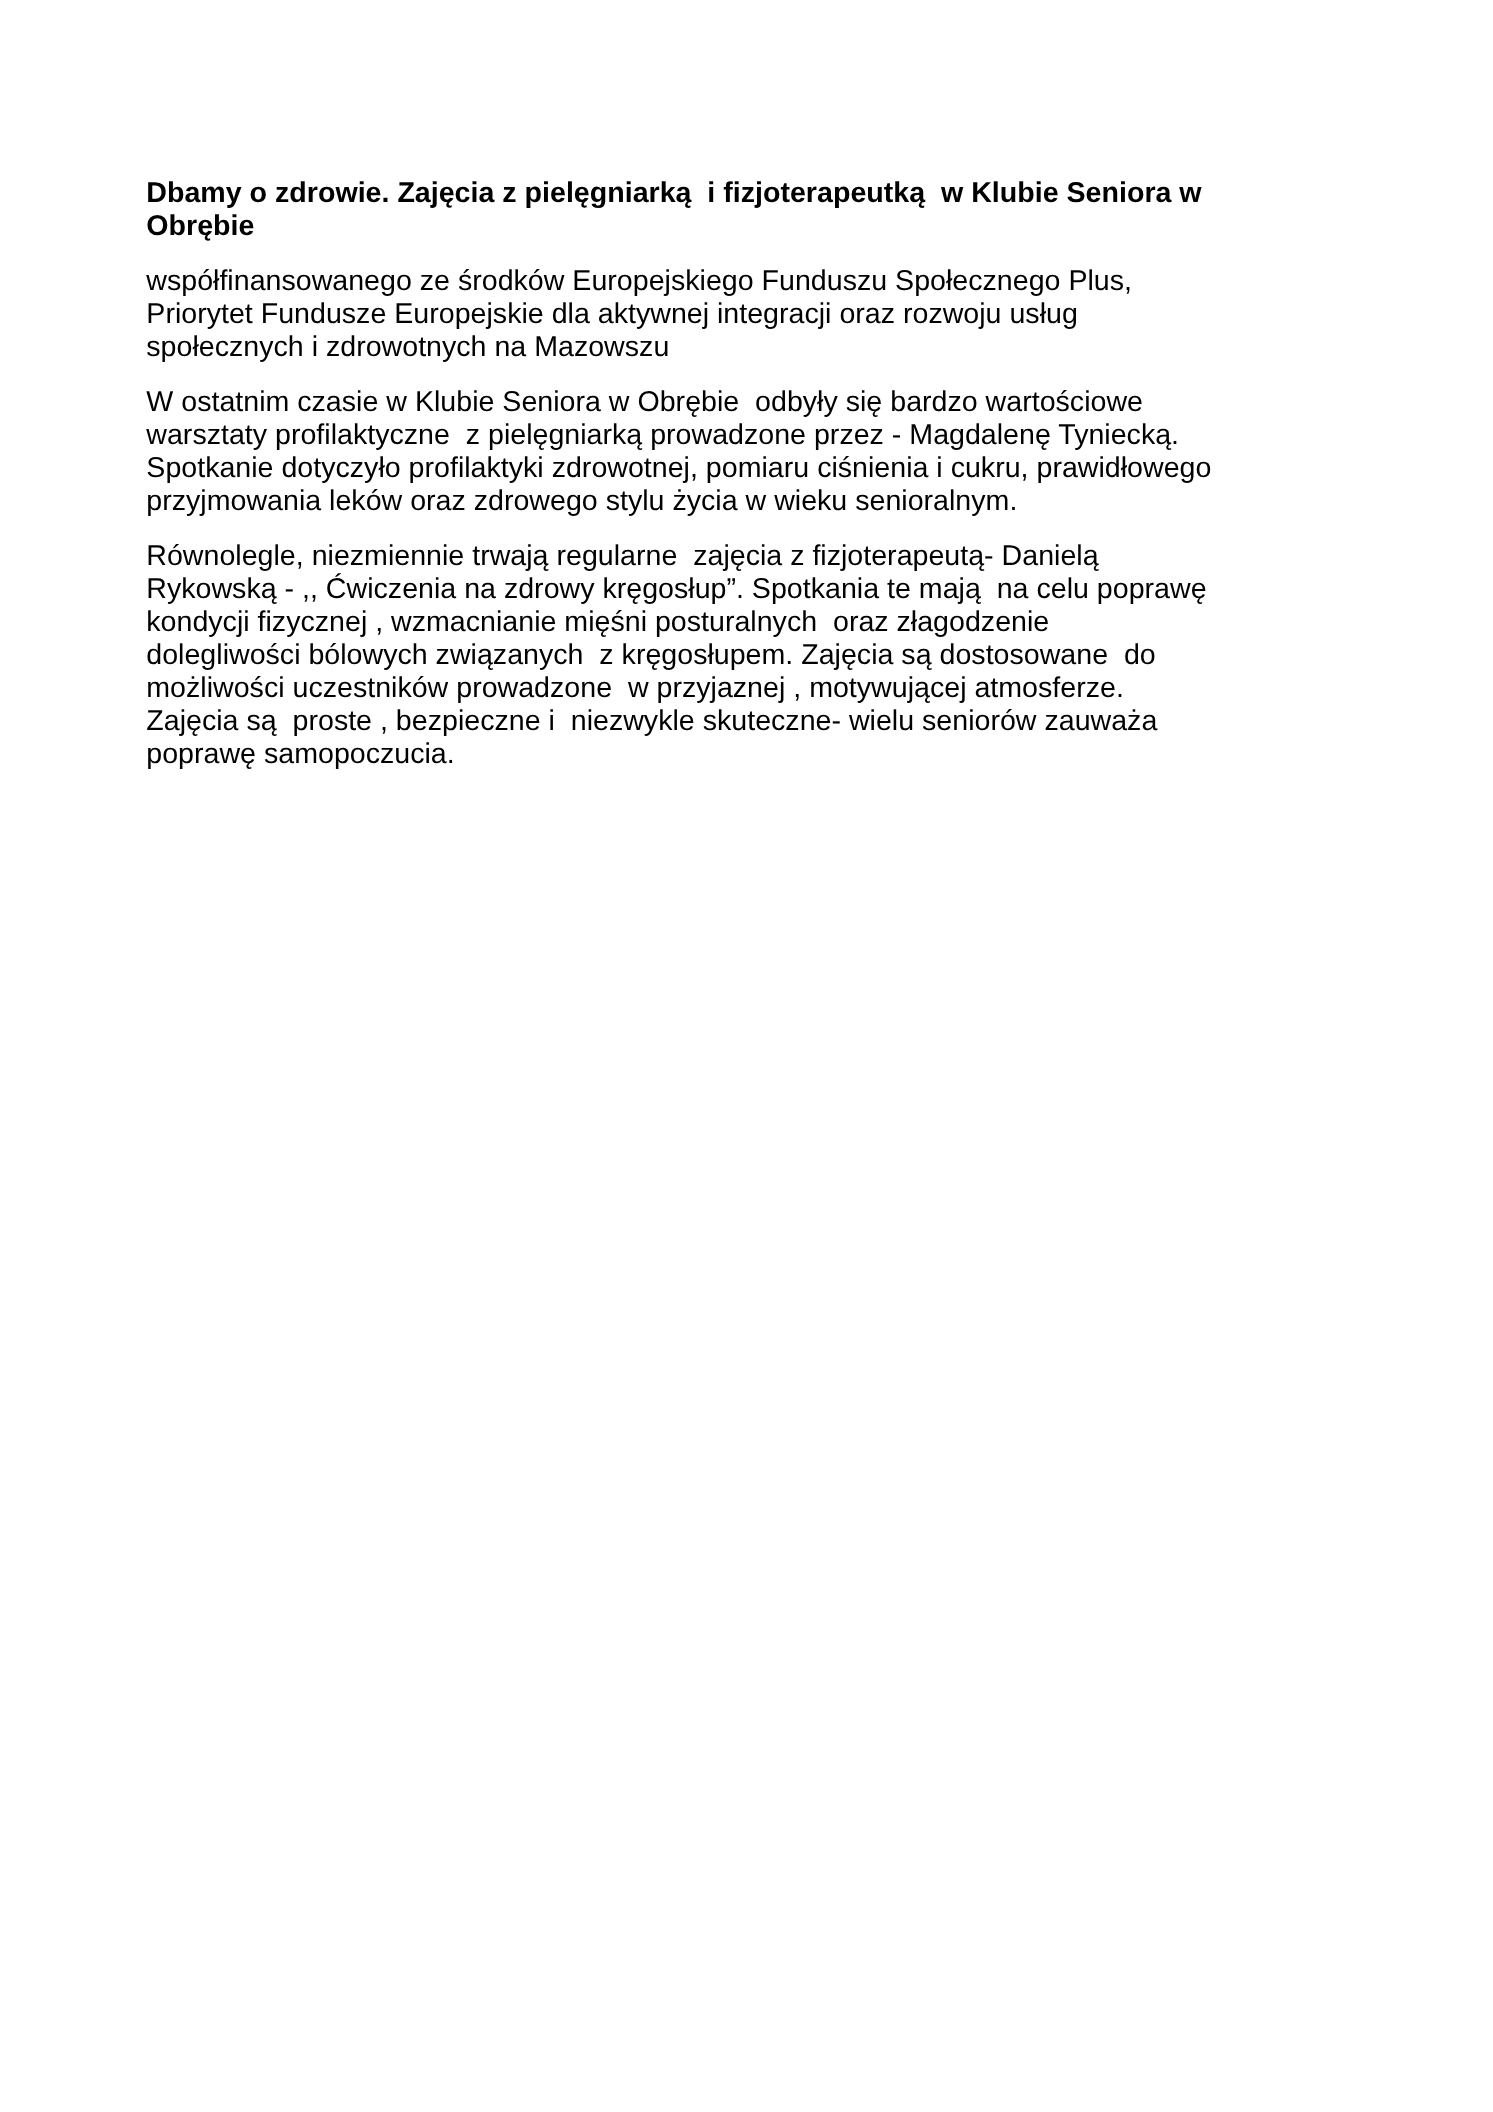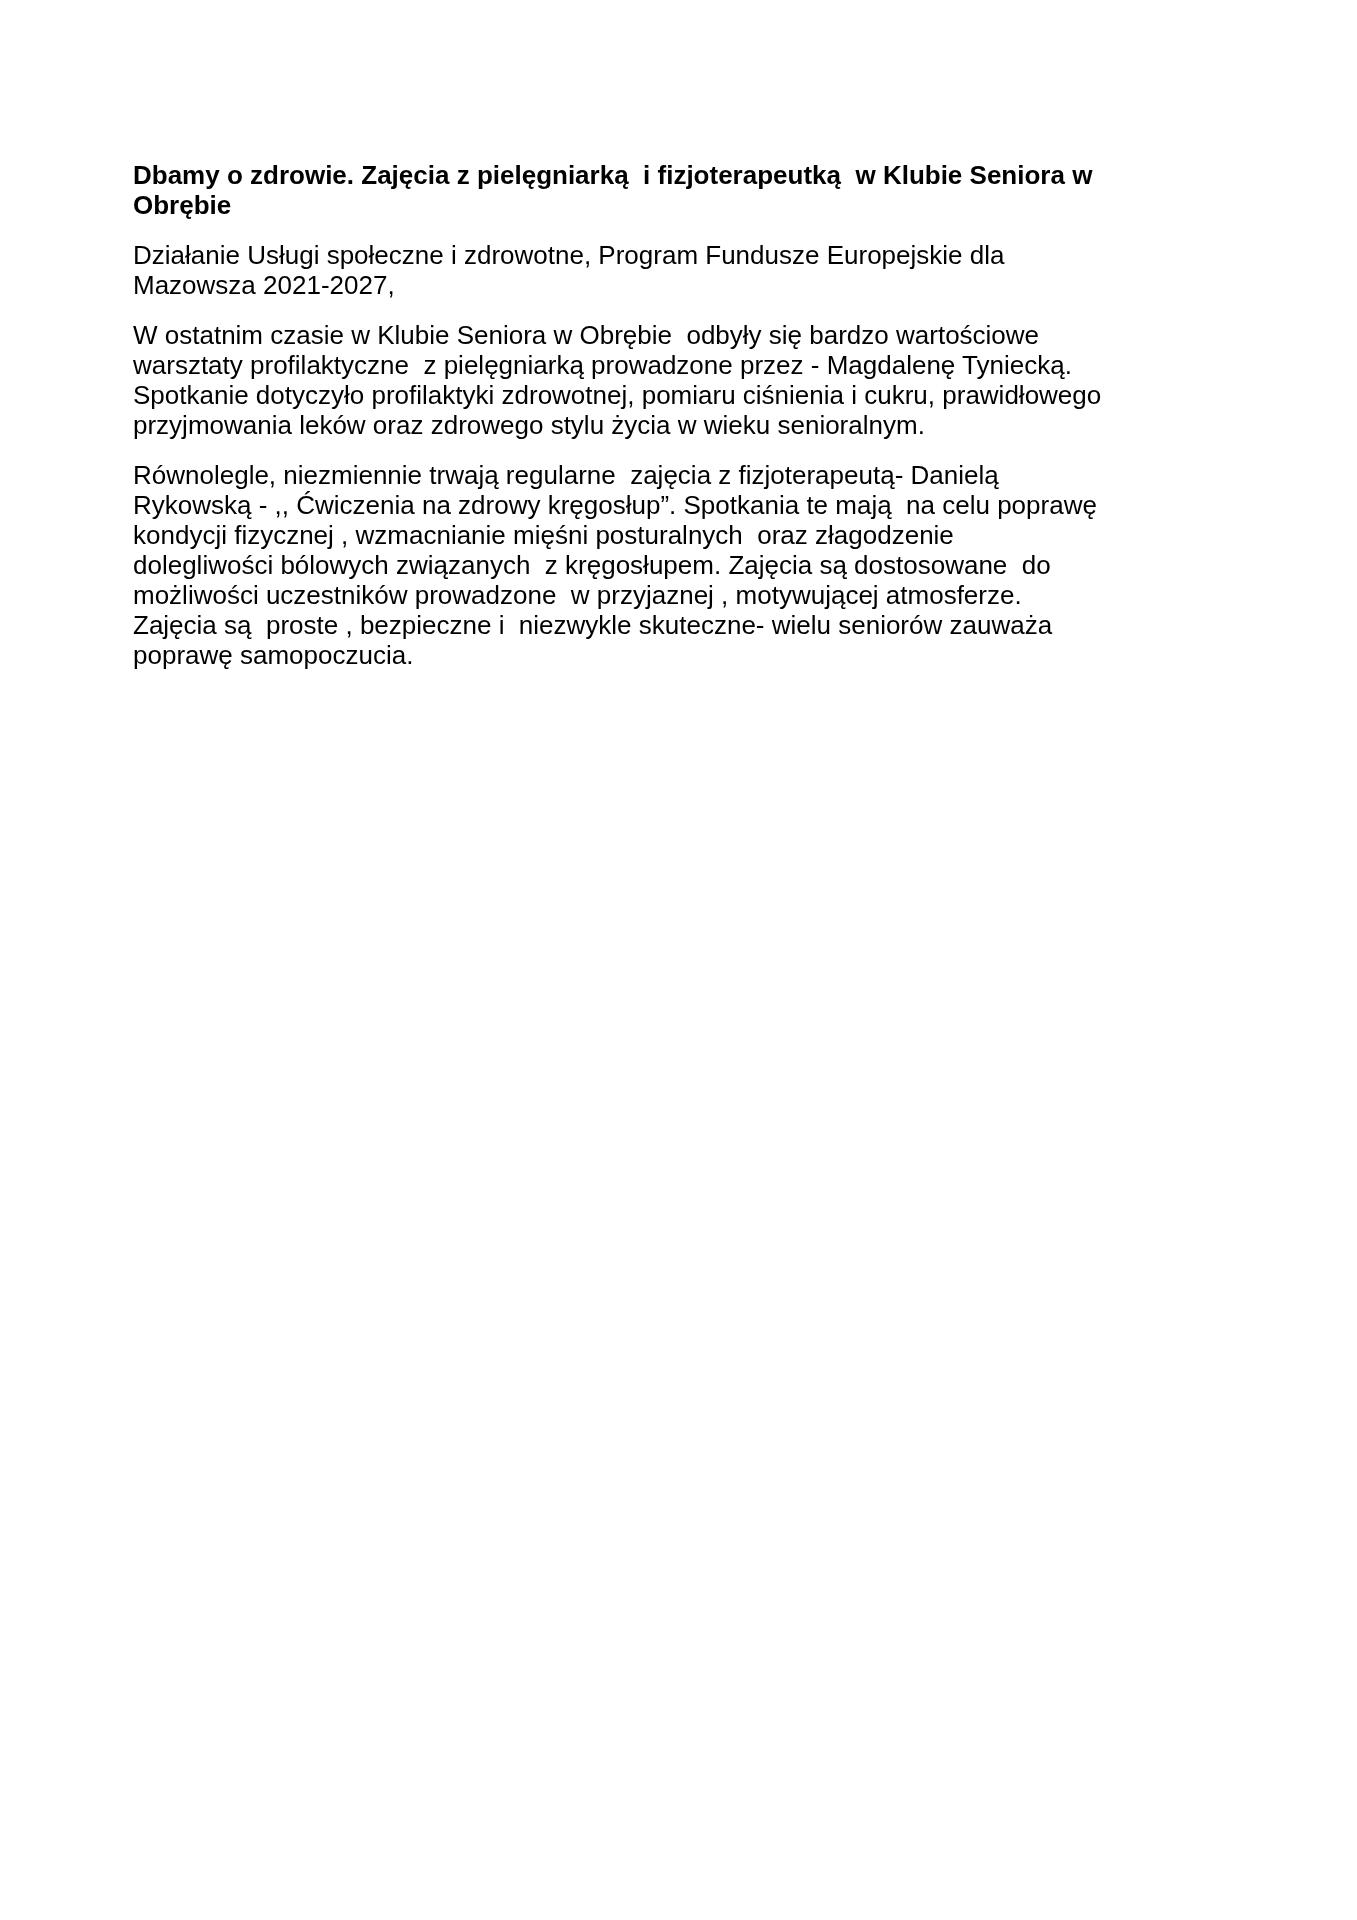--- a/index.html
+++ b/index.html
@@ -36,20 +36,20 @@
   }
 </style>
 </head>
 <body>
 
 <div class="page">
 
   <p class="doc-par doc-title">Dbamy o zdrowie. Zajęcia z pielęgniarką  i fizjoterapeutką  w Klubie Seniora w Obrębie</p>
 
 
+  <p class="doc-par">współfinansowanego ze środków Europejskiego Funduszu Społecznego Plus, Priorytet Fundusze Europejskie dla aktywnej integracji oraz rozwoju usług społecznych i zdrowotnych na Mazowszu</p>
 
-  <p class="doc-par">Działanie Usługi społeczne i zdrowotne, Program Fundusze Europejskie dla Mazowsza 2021-2027,</p>
 
   <p class="doc-par">W ostatnim czasie w Klubie Seniora w Obrębie  odbyły się bardzo wartościowe warsztaty profilaktyczne  z pielęgniarką prowadzone przez - Magdalenę Tyniecką. Spotkanie dotyczyło profilaktyki zdrowotnej, pomiaru ciśnienia i cukru, prawidłowego przyjmowania leków oraz zdrowego stylu życia w wieku senioralnym.</p>
 
   <p class="doc-par">Równolegle, niezmiennie trwają regularne  zajęcia z fizjoterapeutą- Danielą Rykowską - ,, Ćwiczenia na zdrowy kręgosłup”. Spotkania te mają  na celu poprawę kondycji fizycznej , wzmacnianie mięśni posturalnych  oraz złagodzenie   dolegliwości bólowych związanych  z kręgosłupem. Zajęcia są dostosowane  do możliwości uczestników prowadzone  w przyjaznej , motywującej atmosferze. Zajęcia są  proste , bezpieczne i  niezwykle skuteczne- wielu seniorów zauważa poprawę samopoczucia.</p>
 
 </div>
 
 </body></html>

